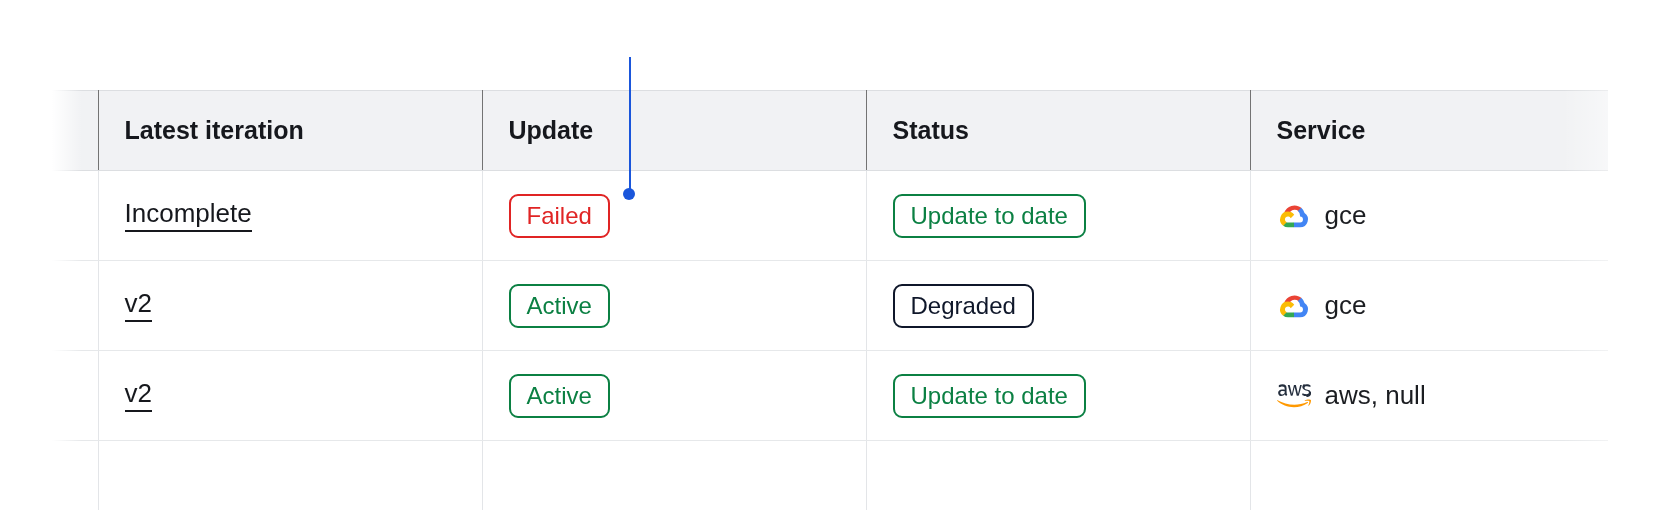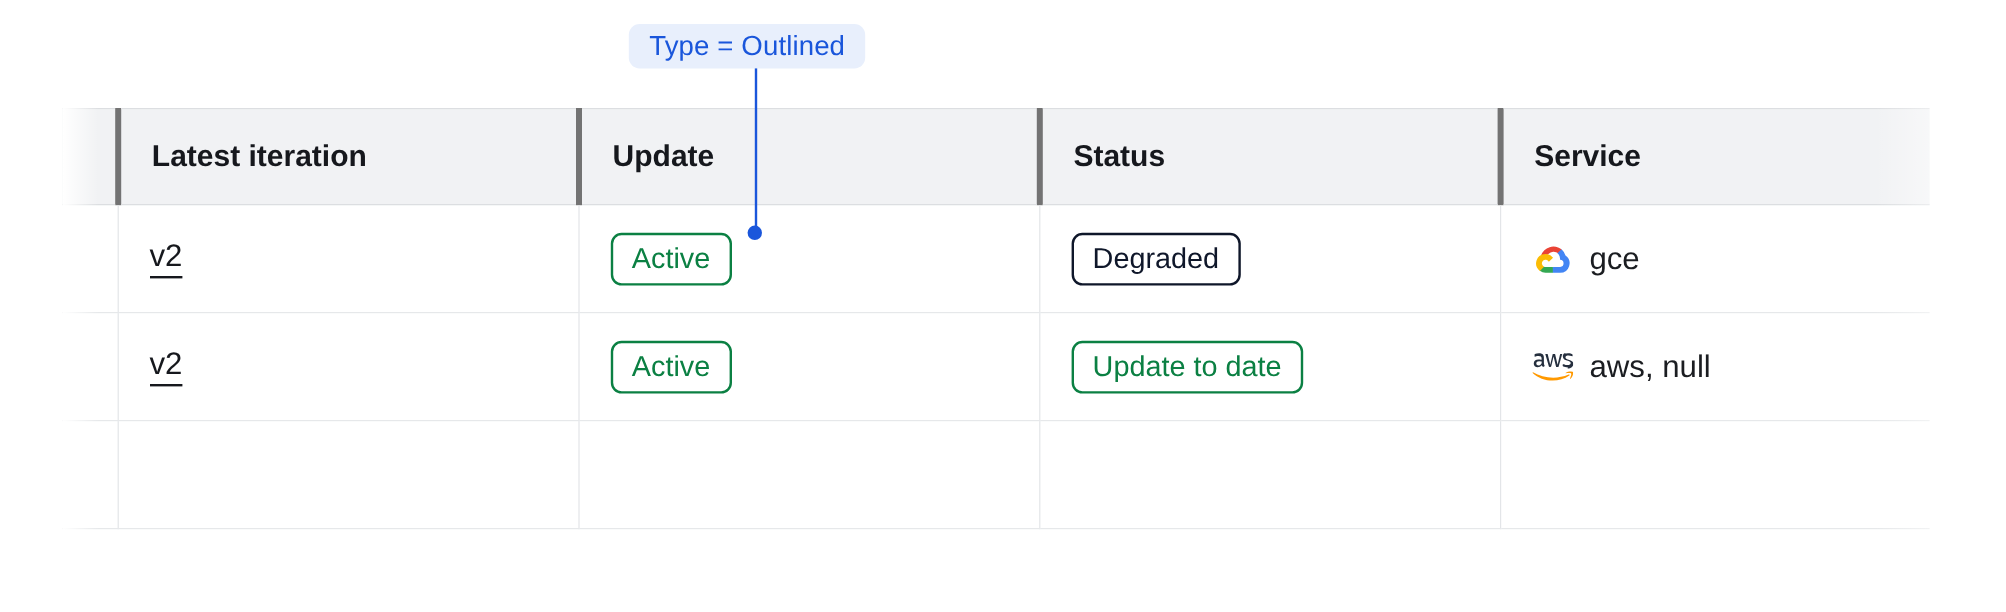--- a/index.html
+++ b/index.html
@@ -81,21 +81,21 @@
   .grid-table col.c-svc    { width: 358px; }
 
   .grid-table thead th {
     background: #f1f2f4;
     height: 80px;
     padding: 0 0 0 26px;
     text-align: left;
     font-size: 25px;
     font-weight: bold;
     color: #16181d;
-    border-right: 5px solid #737373;
+    border-right: 1px solid #737373;
     border-bottom: 1px solid #dcdee1;
     border-top: 1px solid #dcdee1;
     vertical-align: middle;
     box-sizing: border-box;
   }
   .grid-table thead th.c-lead-h { padding: 0; }
   .grid-table thead th:last-child { border-right: none; }
 
   .grid-table tbody td {
     height: 90px;
@@ -176,23 +176,20 @@
     background: linear-gradient(to left, rgba(255,255,255,1) 8%, rgba(255,255,255,0));
     pointer-events: none;
     z-index: 3;
   }
 </style>
 </head>
 <body>
 
 <div class="page">
 
-  <div class="annotation">
-    <span>Type = Outlined</span>
-  </div>
   <div class="annotation-leader"></div>
   <div class="annotation-dot"></div>
 
   <div class="table-wrap">
     <table class="grid-table">
       <colgroup>
         <col class="c-lead">
           <col class="c-iter">
           <col class="c-status">
           <col class="c-parent">
@@ -202,31 +199,30 @@
         <tr>
           <th class="c-lead-h"></th>
           <th>Latest iteration</th>
           <th>Update</th>
           <th>Status</th>
           <th>Service</th>
         </tr>
       </thead>
       <tbody>
 
-
-        <tr>
-          <td class="cell-lead"></td>
-          <td>
-            <span class="link-text">v2</span>
-          </td>
-          <td>
-            <span class="chip green">Active</span>
-          </td>
-          <td>
-            <span class="chip orange">Degraded</span>
+        <tr>
+          <td class="cell-lead"></td>
+          <td>
+            <span class="link-text">Incomplete</span>
+          </td>
+          <td>
+            <span class="chip red">Failed</span>
+          </td>
+          <td>
+            <span class="chip green">Update to date</span>
           </td>
           <td>
             <div class="svc">
               <svg class="svc-icon" viewBox="0 0 48 48">
                 <path d="M29.4 17.2h1.2l3.4-3.4.2-1.45A15.35 15.35 0 0 0 10.2 19.7a1.85 1.85 0 0 1 1.2-.07l6.85-1.13s.35-.58.53-.54a8.52 8.52 0 0 1 11.66-.82Z" fill="#ea4335"></path>
                 <path d="M38.9 19.7a15.4 15.4 0 0 0-4.64-7.48l-4.8 4.8a8.5 8.5 0 0 1 3.12 6.74v.86a4.28 4.28 0 0 1 0 8.55h-8.56l-.84.87v5.13l.84.83h8.56a11.14 11.14 0 0 0 6.32-20.3Z" fill="#4285f4"></path>
                 <path d="M15.46 40h8.56v-6.83h-8.56a4.25 4.25 0 0 1-1.76-.38l-1.2.37-3.44 3.4-.3 1.16A11.06 11.06 0 0 0 15.46 40Z" fill="#34a853"></path>
                 <path d="M15.46 17.77a11.14 11.14 0 0 0-6.72 19.97l4.96-4.96a4.28 4.28 0 1 1 5.66-5.66l4.96-4.96a11.1 11.1 0 0 0-8.86-4.39Z" fill="#fbbc05"></path>
               </svg>
               <span class="svc-label">gce</span>
@@ -236,20 +232,44 @@
 
         <tr>
           <td class="cell-lead"></td>
           <td>
             <span class="link-text">v2</span>
           </td>
           <td>
             <span class="chip green">Active</span>
           </td>
           <td>
+            <span class="chip orange">Degraded</span>
+          </td>
+          <td>
+            <div class="svc">
+              <svg class="svc-icon" viewBox="0 0 48 48">
+                <path d="M29.4 17.2h1.2l3.4-3.4.2-1.45A15.35 15.35 0 0 0 10.2 19.7a1.85 1.85 0 0 1 1.2-.07l6.85-1.13s.35-.58.53-.54a8.52 8.52 0 0 1 11.66-.82Z" fill="#ea4335"></path>
+                <path d="M38.9 19.7a15.4 15.4 0 0 0-4.64-7.48l-4.8 4.8a8.5 8.5 0 0 1 3.12 6.74v.86a4.28 4.28 0 0 1 0 8.55h-8.56l-.84.87v5.13l.84.83h8.56a11.14 11.14 0 0 0 6.32-20.3Z" fill="#4285f4"></path>
+                <path d="M15.46 40h8.56v-6.83h-8.56a4.25 4.25 0 0 1-1.76-.38l-1.2.37-3.44 3.4-.3 1.16A11.06 11.06 0 0 0 15.46 40Z" fill="#34a853"></path>
+                <path d="M15.46 17.77a11.14 11.14 0 0 0-6.72 19.97l4.96-4.96a4.28 4.28 0 1 1 5.66-5.66l4.96-4.96a11.1 11.1 0 0 0-8.86-4.39Z" fill="#fbbc05"></path>
+              </svg>
+              <span class="svc-label">gce</span>
+            </div>
+          </td>
+        </tr>
+
+        <tr>
+          <td class="cell-lead"></td>
+          <td>
+            <span class="link-text">v2</span>
+          </td>
+          <td>
+            <span class="chip green">Active</span>
+          </td>
+          <td>
             <span class="chip green">Update to date</span>
           </td>
           <td>
             <div class="svc">
               <svg class="svc-icon" viewBox="0 0 48 34">
                 <path d="M13.6 12.4c0 .6.07 1.08.19 1.43.13.35.3.73.54 1.14.08.13.11.26.11.38 0 .16-.1.33-.31.49l-1.04.7a.79.79 0 0 1-.43.15c-.17 0-.34-.08-.5-.24a5.2 5.2 0 0 1-.6-.79c-.17-.28-.34-.6-.52-.99-1.3 1.53-2.93 2.3-4.88 2.3-1.4 0-2.51-.4-3.33-1.2-.82-.8-1.24-1.86-1.24-3.2 0-1.41.5-2.56 1.51-3.43 1.01-.87 2.36-1.3 4.07-1.3.56 0 1.14.04 1.76.13.61.08 1.24.21 1.9.36v-1.2c0-1.27-.26-2.16-.79-2.67-.53-.51-1.43-.77-2.72-.77-.58 0-1.19.07-1.81.22-.62.14-1.23.33-1.81.56a4.8 4.8 0 0 1-.59.22c-.1.03-.18.04-.24.04-.21 0-.31-.15-.31-.47V2.4c0-.24.03-.42.1-.53.07-.1.2-.21.4-.31a8.2 8.2 0 0 1 2.1-.76A10.1 10.1 0 0 1 7.78.48c1.99 0 3.44.45 4.37 1.35.92.9 1.38 2.27 1.38 4.1v5.4h.07Zm-6.74 2.53c.55 0 1.12-.1 1.72-.3.6-.2 1.14-.57 1.59-1.07.27-.32.47-.67.57-1.07.1-.4.17-.88.17-1.45v-.7a13.8 13.8 0 0 0-3.06-.33c-1.09 0-1.89.21-2.43.65-.54.44-.8 1.06-.8 1.87 0 .76.19 1.33.59 1.71.38.4.94.59 1.68.59Zm13.33 1.8c-.27 0-.45-.05-.57-.15-.12-.09-.22-.3-.31-.58L15.4 2.31c-.09-.3-.14-.49-.14-.59 0-.24.12-.37.36-.37h1.62c.28 0 .48.05.58.15.12.09.21.3.3.58L21 14.1 23.77 2.08c.07-.3.16-.5.28-.58.12-.1.33-.15.6-.15h1.32c.28 0 .48.05.6.15.12.09.22.3.28.58l2.8 12.17 2.82-12.17c.09-.3.19-.5.3-.58.12-.1.31-.15.58-.15h1.53c.24 0 .37.12.37.37 0 .07-.02.15-.3.24-.02.1-.5.22-.1.39l-3.99 13.69c-.09.3-.19.5-.31.58-.12.1-.31.15-.57.15h-1.42c-.28 0-.48-.05-.6-.15-.12-.1-.22-.3-.28-.6l-2.76-11.7-2.74 11.68c-.7.3-.16.5-.28.6-.12.1-.33.15-.6.15h-1.43Zm21.32.44c-1 0-2-.11-2.96-.34-.96-.23-1.71-.49-2.21-.78-.31-.17-.52-.37-.6-.54a1.37 1.37 0 0 1-.11-.54v-.98c0-.4.15-.6.43-.6.12 0 .23.02.34.06.12.04.29.11.48.19.65.29 1.36.51 2.11.67.76.15 1.5.23 2.27.23 1.2 0 2.13-.21 2.78-.63.65-.42.99-1.03.99-1.81 0-.54-.17-.98-.52-1.35-.34-.37-1-.7-1.93-1.01l-2.78-.87c-1.4-.44-2.43-1.09-3.06-1.95a4.56 4.56 0 0 1-.96-2.77c0-.8.17-1.51.52-2.12a4.9 4.9 0 0 1 1.38-1.57A6.1 6.1 0 0 1 39.6.78 8.36 8.36 0 0 1 42.02.48c.43 0 .88.03 1.31.09.45.06.86.14 1.27.22.39.09.76.19 1.11.31.35.12.62.24.81.36.28.16.48.32.59.5.12.16.17.38.17.66v.9c0 .4-.15.61-.43.61-.16 0-.41-.08-.74-.23a8.9 8.9 0 0 0-3.74-.76c-1.09 0-1.95.17-2.54.54-.6.36-.9.92-.9 1.71 0 .54.19.99.57 1.36.38.37 1.1.73 2.11 1.06l2.72.87c1.38.44 2.38 1.05 2.97 1.83a4.3 4.3 0 0 1 .88 2.68c0 .82-.17 1.57-.5 2.22a5.2 5.2 0 0 1-1.4 1.69 6.2 6.2 0 0 1-2.13 1.07c-.83.26-1.7.38-2.64.38Z" fill="#252f3e"></path>
                 <path d="M43.4 26.8c-5.25 3.88-12.88 5.94-19.44 5.94-9.2 0-17.48-3.4-23.74-9.06-.5-.45-.05-1.06.54-.71 6.77 3.93 15.13 6.3 23.77 6.3 5.83 0 12.23-1.21 18.12-3.7.88-.38 1.63.58.75 1.23Z" fill="#ff9900"></path>
                 <path d="M45.58 24.32c-.67-.86-4.44-.41-6.14-.2-.51.06-.59-.39-.13-.72 3-2.11 7.93-1.5 8.5-.79.58.72-.15 5.66-2.97 8.02-.43.37-.84.17-.65-.31.64-1.59 2.06-5.15 1.39-6Z" fill="#ff9900"></path>
               </svg>
               <span class="svc-label">aws, null</span>

